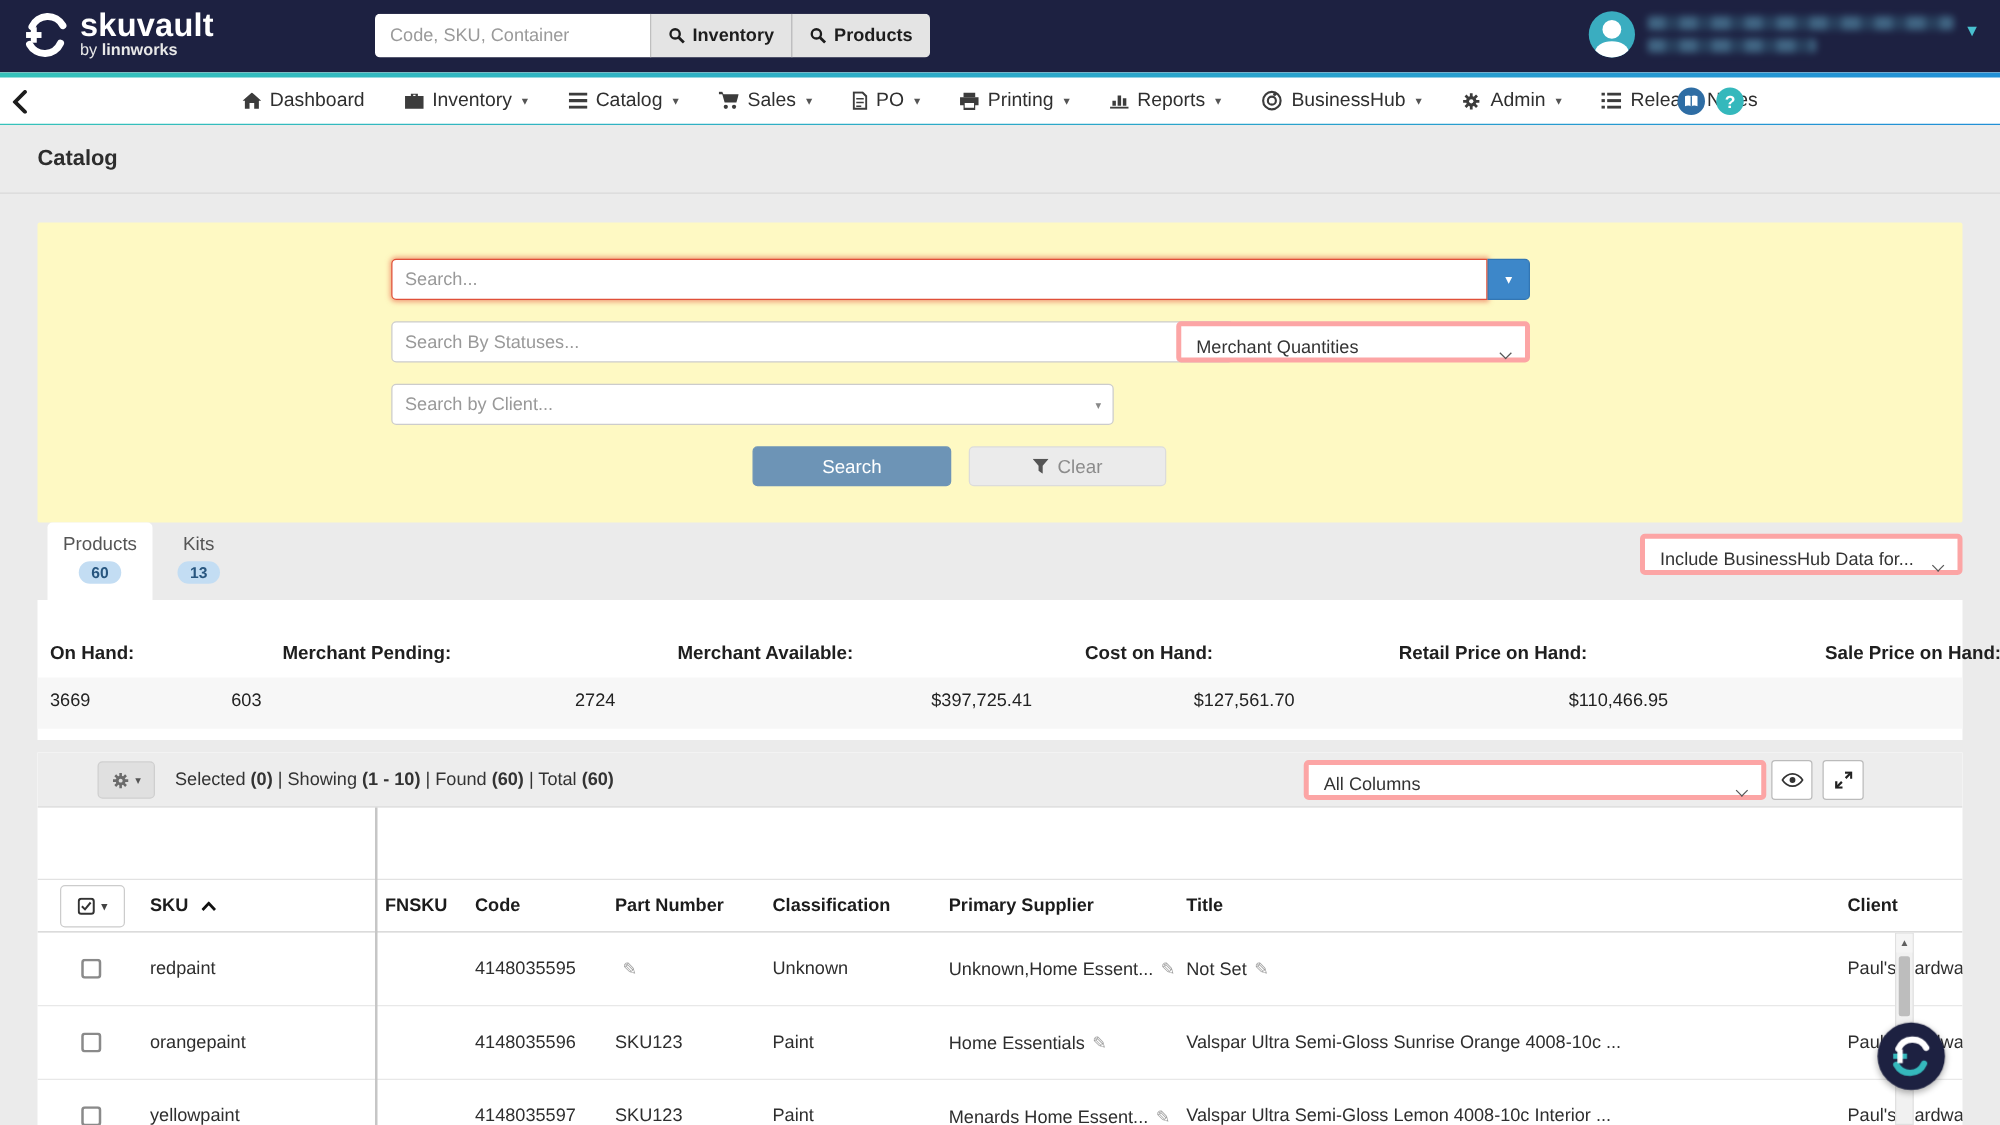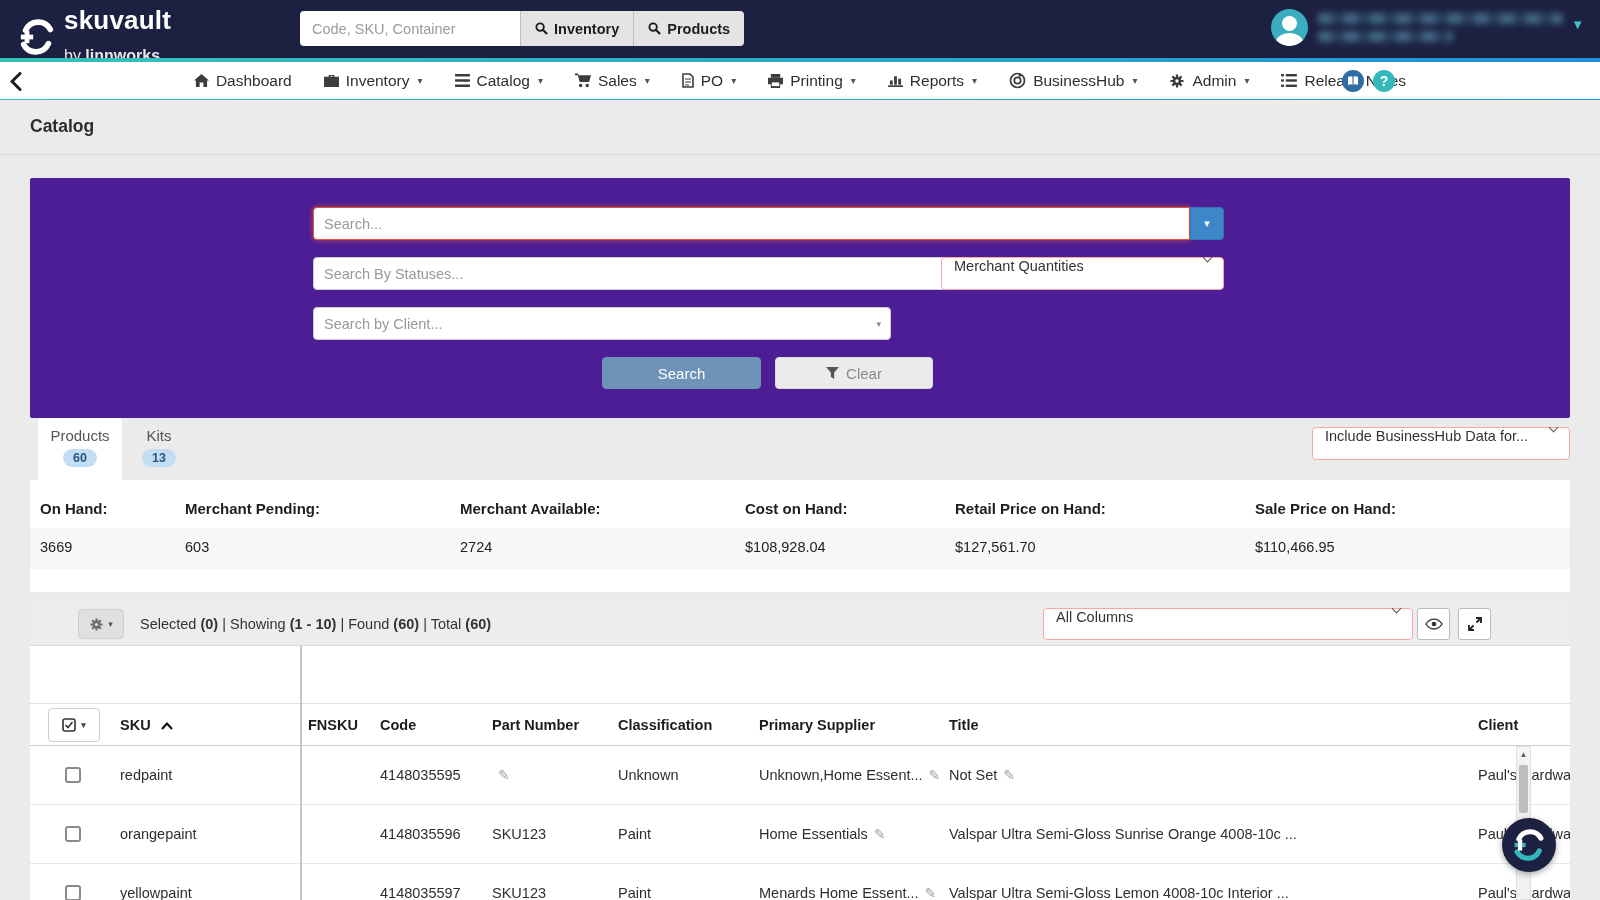--- a/index.html
+++ b/index.html
@@ -5,21 +5,21 @@
   * { box-sizing: border-box; margin: 0; padding: 0; }
   html,body { width:1600px; height:900px; overflow:hidden; background:#ebebeb;
     font-family:"Liberation Sans", sans-serif; }
   .abs { position:absolute; }
 
   
   .topbar { position:relative; height:58px; background:#1d2141;padding-left:48px; }
   .logo-wrap { position:absolute; left:18px; top:8px; display:flex; align-items:center; }
   .logo-text { margin-left:8px; color:#fff; }
   .logo-main { font-size:26px; font-weight:700; letter-spacing:.2px; line-height:24px; }
-  .logo-sub { font-size:16px; color:#e8e8e8; margin-top:15px; }
+  .logo-sub { font-size:13px; color:#e8e8e8; margin-top:0; }
   .logo-sub b { font-weight:700; }
   .top-search { position:absolute; left:300px; top:11px; display:flex; height:35px;
     border-radius:4px; overflow:hidden; }
   .top-search input { width:220px; height:35px; border:none; outline:none; padding:0 12px;
     font-size:14.5px; color:#333; font-family:inherit; }
   .top-search input::placeholder { color:#9a9a9a; }
   .top-btn { display:flex; align-items:center; gap:6px; padding:0 14px; background:#e4e4e4;
     border:none; border-left:1px solid #bfbfbf; font-size:14.5px; font-weight:600; color:#1d1d1d;
     cursor:pointer; font-family:inherit; }
   .user-wrap { position:absolute; right:16px; top:9px; display:flex; align-items:flex-start; }
@@ -42,29 +42,29 @@
   .circ-ic { width:22px; height:22px; border-radius:50%; display:flex; align-items:center;
     justify-content:center; cursor:pointer; }
   .book-bg { background:#2e6da4; }
   .help-bg { background:#35b8bc; color:#fff; font-weight:700; font-size:14px; }
 
   
   .page-head { height:55px; border-bottom:1px solid #d9d9d9; }
   .page-head h1 { padding:16px 0 0 30px; font-size:17.5px; font-weight:700; color:#2d2d2d; }
 
   
-  .search-card { position:relative; margin:23px 30px 0; height:240px; background:#4c1d95; border-radius:2px; }
+  .search-card { position:relative; margin:23px 30px 0; height:240px; background:#fef9c3; border-radius:2px; }
   .inp { height:33px; border:1px solid #ccc; border-radius:4px; padding:0 10px; font-size:14.5px;
     color:#333; outline:none; font-family:inherit; width:100%; }
   .inp::placeholder { color:#999; }
   .main-search { border:1.5px solid #e0503a; box-shadow:0 0 4px 1px rgba(232,86,63,.55); border-radius:4px 0 0 4px; }
   .dd-btn { width:34px; height:33px; background:#3d87c9; border:1px solid #3376b3; border-radius:0 4px 4px 0;
     color:#fff; font-size:11px; display:flex; align-items:center; justify-content:center; cursor:pointer; }
-  .select-box { height:33px; background:#fff; border:1px solid #fca5a5; border-radius:4px;
-    display:flex; align-items:flex-start; padding:0 12px; font-size:14.5px; color:#333; cursor:pointer; }
+  .select-box { height:33px; background:#fff; border:4px solid #fca5a5; border-radius:4px;
+    display:flex; align-items:flex-end; padding:0 12px; font-size:14.5px; color:#333; cursor:pointer; }
   .select-box .spacer { flex:1; }
   .chev { display:inline-block; width:7px; height:7px; border-right:1.7px solid #555;
     border-bottom:1.7px solid #555; transform:rotate(45deg); margin-top:-4px; }
   .mini-caret { color:#888; font-size:9px; }
   .btn-search { width:159px; height:32px; background:#6d94b6; border:1px solid #6d94b6; border-radius:4px;
     color:#fff; font-size:15px; cursor:pointer; font-family:inherit; }
   .btn-clear { width:158px; height:32px; background:#ebebeb; border:1px solid #dcdcdc; border-radius:4px;
     color:#8b8b8b; font-size:15px; cursor:pointer; font-family:inherit;
     display:inline-flex; align-items:center; justify-content:center; gap:7px; }
 
@@ -73,21 +73,21 @@
   .tab { position:absolute; top:0; height:62px; text-align:center; cursor:pointer;
     font-size:15px; color:#555; padding-top:9px; }
   .tab-active { background:#fff; border-radius:4px 4px 0 0; }
   .badge { display:inline-block; margin-top:5px; background:#c3ddf3; color:#28567f; font-weight:700;
     font-size:12.5px; padding:2px 10px; border-radius:10px; }
   .include-dd { position:absolute; right:0; top:9px; width:258px; }
 
   
   .stats-card { margin:0 30px; height:112px; background:#fff; }
   .stats-row { display:flex; padding-left:10px; }
-  .stats-labels { padding-top:20px; padding-bottom:11px; }
+  .stats-labels { padding-top:34px; padding-bottom:11px;gap:41px; }
   .stats-values { background:#f7f7f7; padding-top:11px; padding-bottom:14px; }
   .stat-col { flex:none; font-size:15px; }
   .stat-col:nth-child(1){width:145px}.stat-col:nth-child(2){width:275px}
   .stat-col:nth-child(3){width:285px}.stat-col:nth-child(4){width:210px}
   .stat-col:nth-child(5){width:300px}.stat-col:nth-child(6){width:250px}
   .stats-labels .stat-col { font-weight:700; color:#1f1f1f; }
   .stats-values .stat-col { color:#222; font-size:14.5px; }
 
   
   .table-card { position:relative; margin:10px 30px 0; height:298px; background:#fff; overflow:hidden; }
@@ -336,21 +336,21 @@
     <div class="stat-col">Merchant Pending:</div>
     <div class="stat-col">Merchant Available:</div>
     <div class="stat-col">Cost on Hand:</div>
     <div class="stat-col">Retail Price on Hand:</div>
     <div class="stat-col">Sale Price on Hand:</div>
   </div>
   <div class="stats-row stats-values">
     <div class="stat-col">3669</div>
     <div class="stat-col">603</div>
     <div class="stat-col">2724</div>
-    <div class="stat-col">$108,928.04</div>
+    <div class="stat-col">$397,725.41</div>
     <div class="stat-col">$127,561.70</div>
     <div class="stat-col">$110,466.95</div>
   </div>
 </div>
 
 <div class="table-card">
   <div class="tc-toolbar">
     <div class="gear-btn">
       <svg width="15" height="15" viewBox="0 0 16 16">
           <g stroke="#6b6b6b" stroke-width="2.2">

